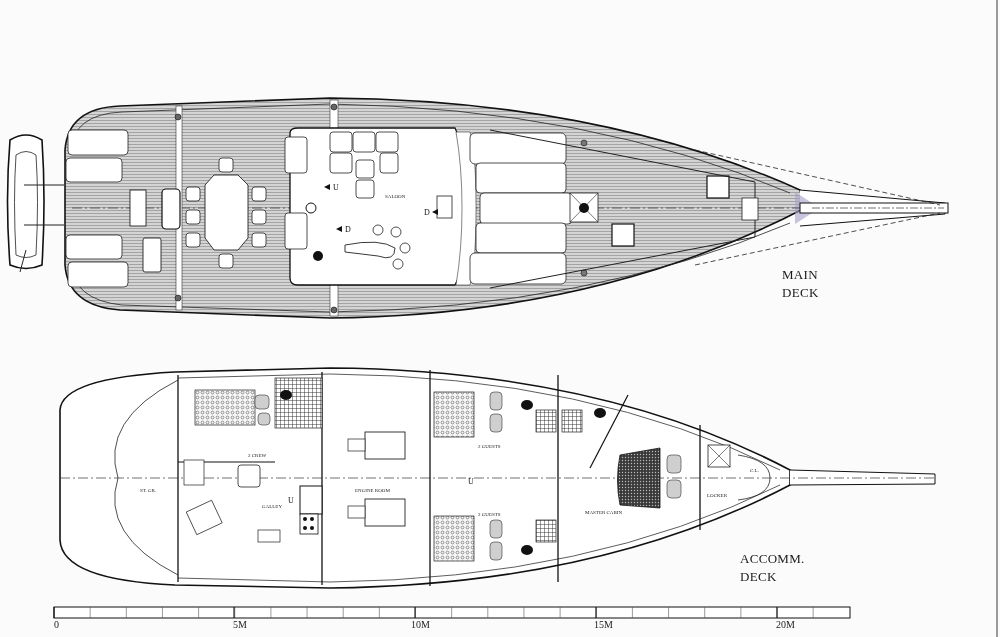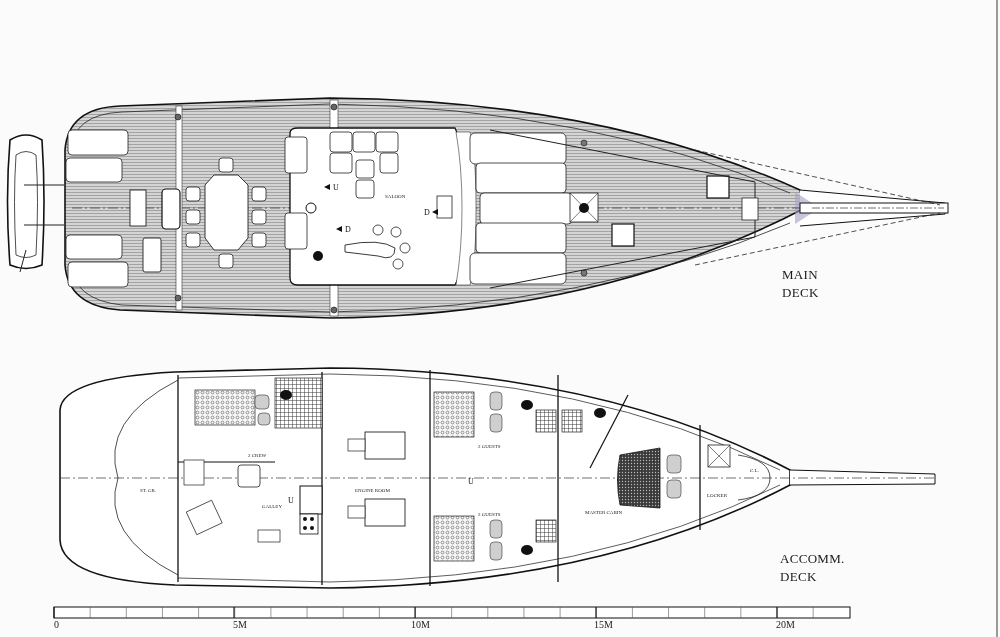--- a/index.html
+++ b/index.html
@@ -253,18 +253,18 @@
     <text class="scale-label" x="776" y="628">20M</text>
   </g>
 </svg>
 </div>
 
 <div class="deck-title" style="left:782px;top:266px;">
   <div>MAIN</div>
   <div>DECK</div>
 </div>
 
-<div class="deck-title" style="left:780px;top:550px;">
+<div class="deck-title" style="left:740px;top:550px;">
   <div>ACCOMM.</div>
   <div>DECK</div>
 </div>
 
 <div class="edge"></div>
 
 </body></html>

